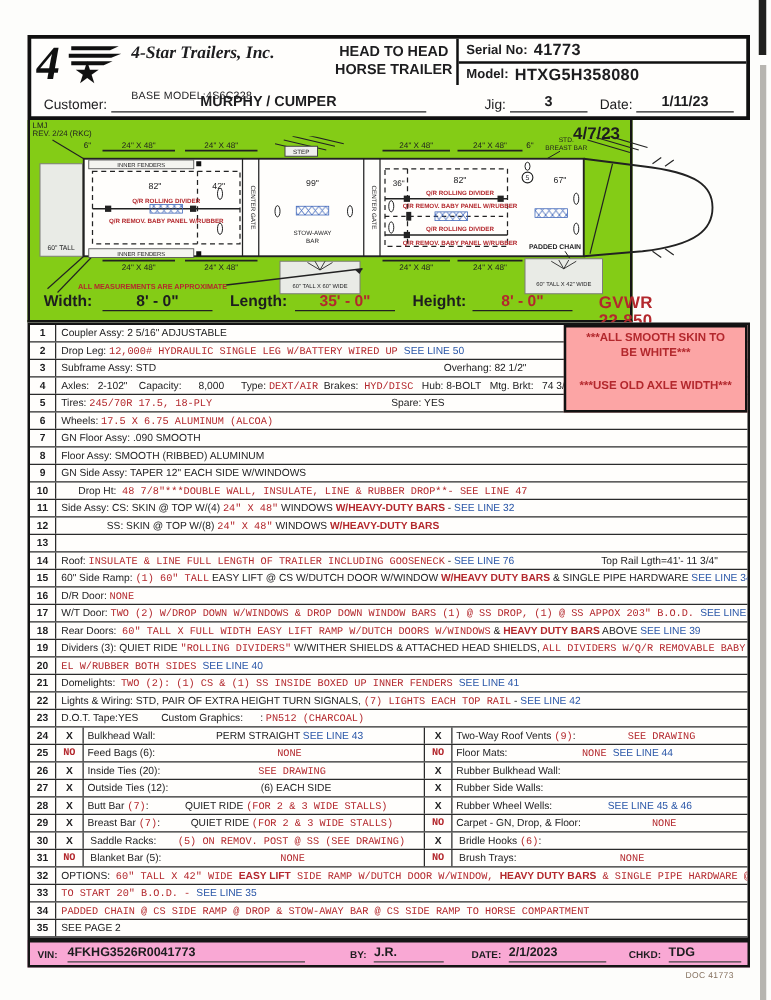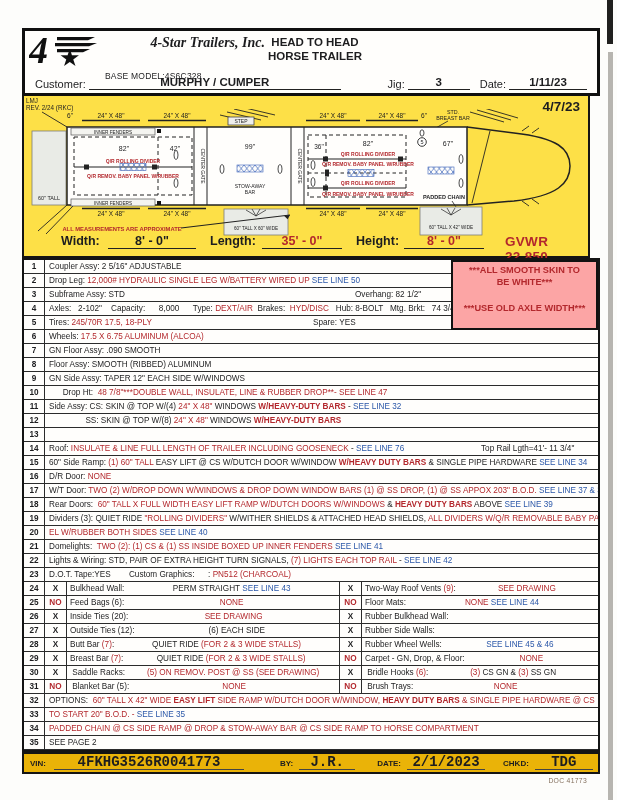--- a/index.html
+++ b/index.html
@@ -8,76 +8,76 @@
   
   .scan-edge{position:absolute;right:4px;top:52px;width:5px;height:748px;background:#b7b5b0;}
   .scan-mark{position:absolute;right:4px;top:0;width:6px;height:44px;background:#20201e;}
 
   
   .hdr{position:absolute;left:22px;top:28px;width:578px;height:68px;border:3px solid #101010;
        background:#fffefc;display:flex;flex-direction:column;box-sizing:border-box;}
   .hdr-top{flex:1;display:flex;min-height:0;}
   .logo-cell{width:80px;display:flex;align-items:center;justify-content:center;}
   .company-cell{width:160px;padding-top:4px;}
-  .company-name{font-family:"Liberation Serif",serif;font-weight:bold;font-style:italic;font-size:14px;text-align:right;}
+  .company-name{font-family:"Liberation Serif",serif;font-weight:bold;font-style:italic;font-size:14px;}
   .base-model{font-size:8.5px;margin-top:20px;letter-spacing:.2px;}
   .title-cell{width:100px;text-align:center;font-weight:bold;font-size:11.5px;line-height:1.25;padding-top:4px;}
   .serial-cell{flex:1;border-left:2.5px solid #101010;display:flex;flex-direction:column;}
   .serial-row{flex:1;display:flex;align-items:center;padding-left:6px;border-bottom:2px solid #101010;}
   .serial-row:last-child{border-bottom:none;}
   .serial-label{font-weight:bold;font-size:10.5px;}
   .serial-value{font-weight:bold;font-size:13px;margin-left:5px;letter-spacing:.3px;}
   .cust-row{height:22px;display:flex;align-items:flex-end;padding:0 10px 3px 10px;font-size:11px;}
   .cust-label{flex:none;}
   .uline{border-bottom:1.2px solid #222;text-align:center;font-weight:bold;font-size:11.5px;line-height:13px;}
   .u-cust{width:252px;margin-left:3px;}
   .u-jig{width:62px;margin-left:3px;}
   .u-date{width:78px;margin-left:3px;}
   .jig-label{margin-left:auto;}
   .date-label{margin-left:10px;}
 
   
-  .diag{position:absolute;left:22px;top:96px;width:568px;height:162px;border:2px solid #141414;border-top:none;
-        background:#fde047;box-sizing:border-box;}
+  .diag{position:absolute;left:22px;top:96px;width:484px;height:162px;border:2px solid #141414;border-top:none;
+        background:#84cc16;box-sizing:border-box;}
   .rev{position:absolute;left:2px;top:1px;font-size:6.3px;line-height:1.15;}
   .revdate{position:absolute;right:8px;top:3px;font-weight:bold;font-size:13.5px;}
   .diag svg{position:absolute;left:0;top:13px;}
   .meas{position:absolute;left:0;right:0;bottom:1px;height:21px;font-size:12px;}
-  .meas span{position:absolute;top:0;margin-left:26px;}
+  .meas span{position:absolute;top:0;}
   .m-label{font-weight:bold;font-size:12.5px;}
   .m-val{border-bottom:1.5px solid #222;text-align:center;font-weight:bold;font-size:12.5px;}
   .red{color:#b3282d;}
   .gvwr{font-weight:bold;font-size:13.5px;color:#b3282d;letter-spacing:.3px;}
 
   
   .spec{position:absolute;left:22px;top:258px;width:578px;height:494px;border:2.5px solid #141414;
         background:#fffefc;box-sizing:border-box;}
   .trow,.crow{display:flex;height:14px;border-bottom:1px solid #2b2b2b;font-size:8.2px;line-height:13px;box-sizing:border-box;}
   .tnum{width:21px;flex:none;border-right:1.3px solid #2b2b2b;text-align:center;font-weight:bold;box-sizing:border-box;}
   .tcont{flex:1;padding-left:4px;white-space:pre;overflow:hidden;position:relative;}
   .abspos{position:absolute;top:0;white-space:pre;}
   .c-k{color:#1d1d1f;}
-  .c-r{color:#b3282d;}
+  .c-r{color:#b3282d;font-family:Liberation Mono, monospace;}
   .c-rb{color:#b3282d;font-weight:bold;}
   .c-b{color:#2b57a8;}
   .cmark{width:22px;flex:none;border-right:1px solid #2b2b2b;text-align:center;font-weight:bold;box-sizing:border-box;}
   .chalf{display:flex;flex:none;width:295px;border-right:1.3px solid #2b2b2b;box-sizing:border-box;min-width:0;}
   .chalf2{display:flex;flex:1;min-width:0;}
   .clabel{padding-left:3px;white-space:pre;flex:none;}
   .cval{flex:1;text-align:center;white-space:pre;overflow:hidden;}
   .notebox{position:absolute;right:0;top:0;width:147px;height:70px;border:2px solid #111;box-sizing:border-box;
            background:#fca5a5;z-index:3;text-align:center;color:#b3282d;font-weight:bold;font-size:9.2px;line-height:1.3;}
   .notebox .nl1{margin-top:3px;}
   .notebox .nl3{margin-top:14px;}
 
   
   .foot{position:absolute;left:22px;top:752px;width:578px;height:22px;border:2.5px solid #141414;box-sizing:border-box;
-        background:#eab308;display:flex;align-items:center;font-size:8px;}
+        background:#f9a8d4;display:flex;align-items:center;font-size:8px;}
   .f-label{font-weight:bold;flex:none;}
-  .f-val{font-weight:bold;font-size:14px;text-align:center;border-bottom:1px solid #444;line-height:13px;flex:none;font-family:Liberation Mono, monospace;}
+  .f-val{font-weight:bold;font-size:10px;text-align:left;border-bottom:1px solid #444;line-height:13px;flex:none;}
   .doc{position:absolute;right:30px;top:777px;font-size:6.8px;color:#85715f;letter-spacing:.3px;}
 
   
   .dt{font-family:"Liberation Sans",sans-serif;fill:#1d1d1f;}
   .dt-red{font-family:"Liberation Sans",sans-serif;fill:#b3282d;font-weight:bold;}
   .bluehatch{fill:url(#bx);stroke:#3a62b8;stroke-width:.6;}
   .ln{stroke:#222;fill:none;}
   .gray{fill:#e9ebe6;stroke:#7d7d78;stroke-width:.8;}
 </style>
 </head>
@@ -99,20 +99,30 @@
         </svg>
       </div>
       <div class="company-cell">
         <div class="company-name">4-Star Trailers, Inc.</div>
         <div class="base-model">BASE MODEL:4S6C328</div>
       </div>
       <div class="title-cell">
         <div>HEAD TO HEAD</div>
         <div>HORSE TRAILER</div>
       </div>
+      <div class="serial-cell">
+        <div class="serial-row">
+          <span class="serial-label">Serial No:</span>
+          <span class="serial-value">41773</span>
+        </div>
+        <div class="serial-row">
+          <span class="serial-label">Model:</span>
+          <span class="serial-value">HTXG5H358080</span>
+        </div>
+      </div>
     </div>
     <div class="cust-row">
       <span class="cust-label">Customer:</span>
       <span class="uline u-cust">MURPHY / CUMPER</span>
       <span class="cust-label jig-label">Jig:</span>
       <span class="uline u-jig">3</span>
       <span class="cust-label date-label">Date:</span>
       <span class="uline u-date">1/11/23</span>
     </div>
   </div>
@@ -458,21 +468,20 @@
         <div class="crow">
           <div class="tnum">30</div>
           <div class="chalf">
             <div class="cmark c-k">X</div>
             <div class="clabel"><span class="c-k"> Saddle Racks: </span></div>
             <div class="cval"><span class="c-r">(5) ON REMOV. POST @ SS (SEE DRAWING)</span></div>
           </div>
           <div class="chalf2">
             <div class="cmark c-k">X</div>
             <div class="clabel"><span class="c-k"> Bridle Hooks </span><span class="c-r">(6)</span><span class="c-k">:</span></div>
-            <div class="cval"><span class="c-r">(3)</span><span class="c-k"> CS GN &amp; </span><span class="c-r">(3)</span><span class="c-k"> SS GN</span></div>
           </div>
         </div>
         <div class="crow">
           <div class="tnum">31</div>
           <div class="chalf">
             <div class="cmark c-r">NO</div>
             <div class="clabel"><span class="c-k"> Blanket Bar (5):</span></div>
             <div class="cval"><span class="c-r">NONE</span></div>
           </div>
           <div class="chalf2">

